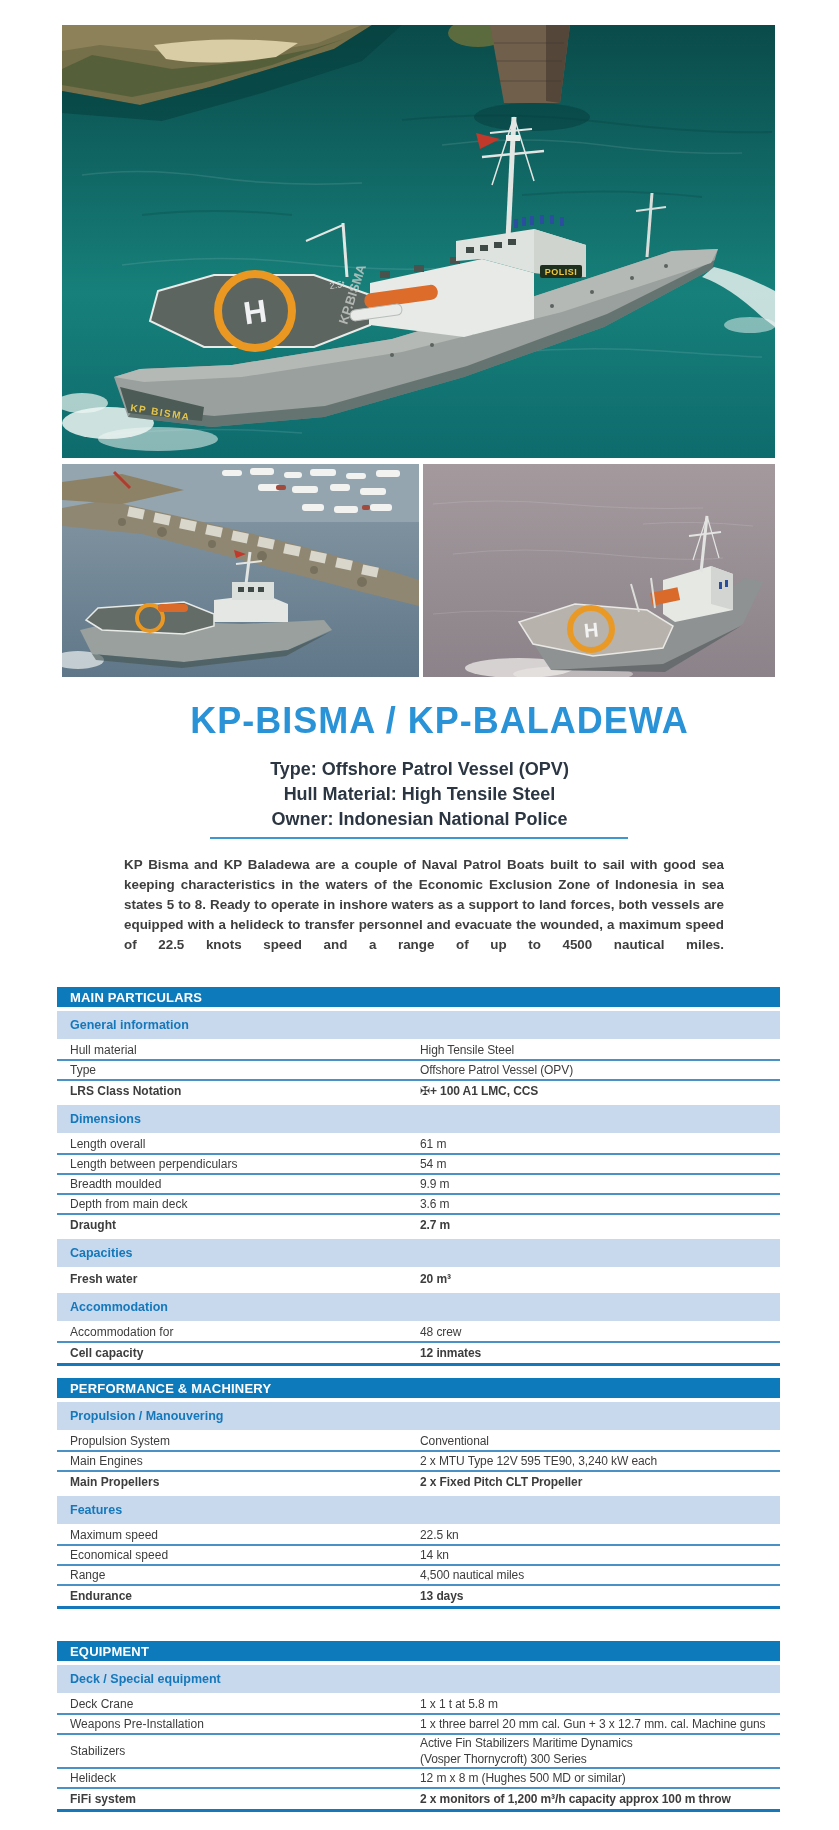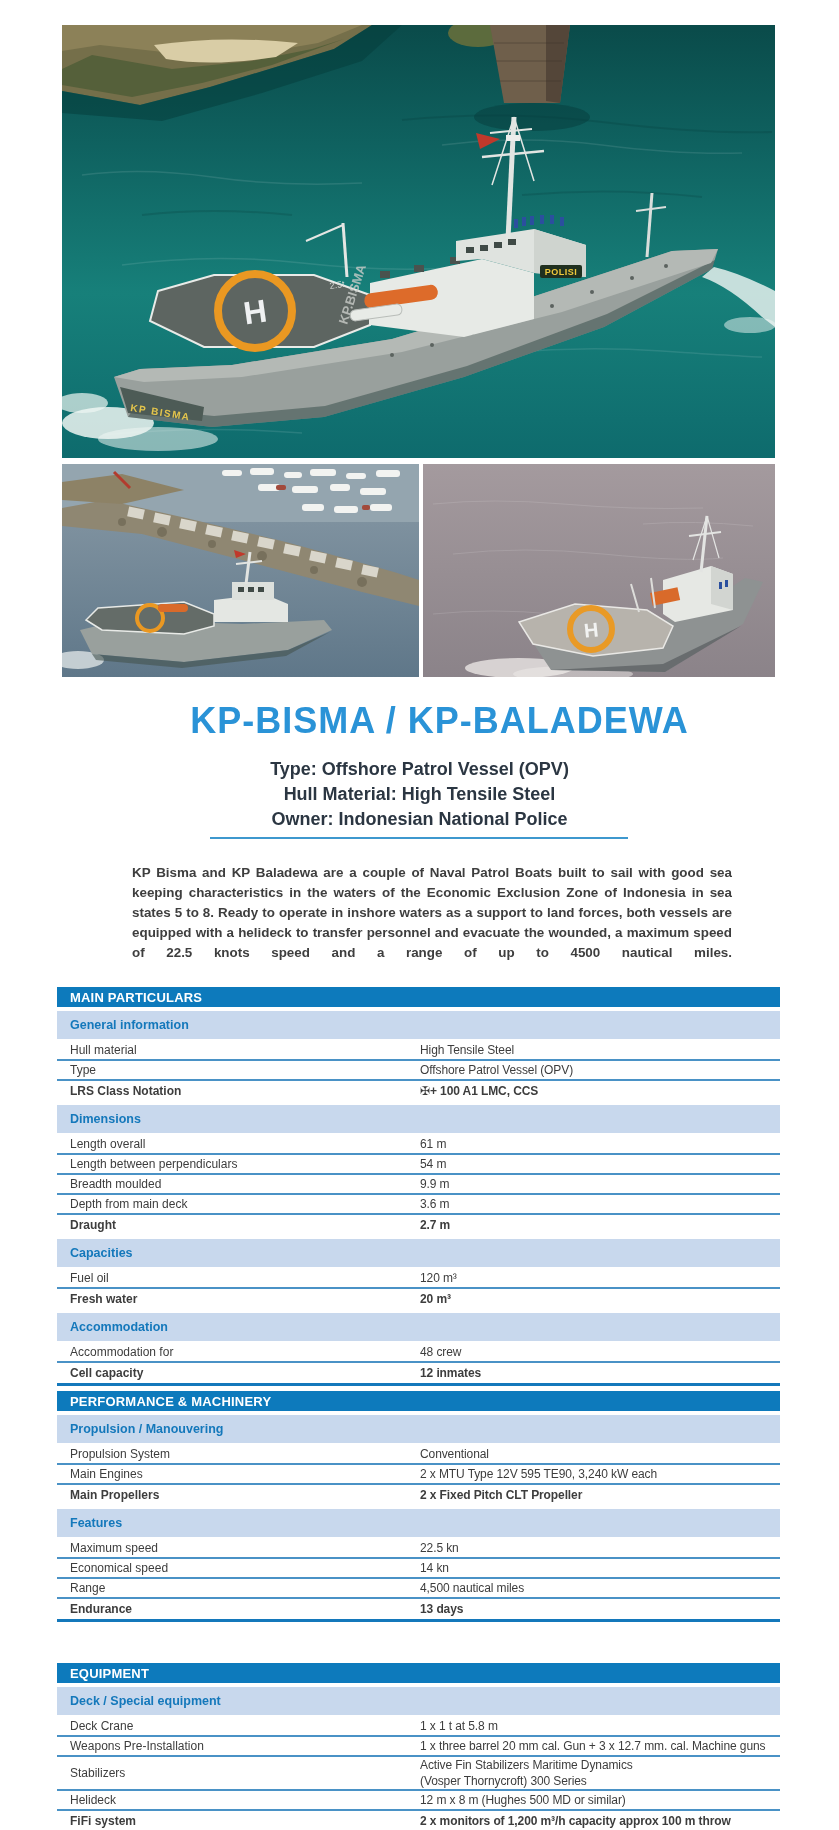--- a/index.html
+++ b/index.html
@@ -13,29 +13,29 @@
   .photo-main{left:62px;top:25px;width:713px;height:433px;}
   .photo-left{left:62px;top:464px;width:357px;height:213px;}
   .photo-right{left:423px;top:464px;width:352px;height:213px;}
 
   
   .title{position:absolute;left:0;top:700px;width:839px;margin:0;text-align:center;
          font-size:36px;font-weight:bold;letter-spacing:1px;color:#2a93d7;padding-left:20px;}
   .subs{position:absolute;left:0;top:757px;width:839px;text-align:center;}
   .sub{font-size:18px;font-weight:bold;color:#2b3642;line-height:25px;}
   .rule{position:absolute;left:210px;top:837px;width:418px;height:2px;background:#3e98ce;}
-  .desc{position:absolute;left:120px;top:851px;width:600px;margin:12px;
+  .desc{position:absolute;left:120px;top:851px;width:600px;margin:4px;
         font-size:13.4px;font-weight:bold;color:#3e3e3e;line-height:20px;
         text-align:justify;text-align-last:justify;}
 
   
   #spec-tables{position:absolute;left:57px;top:987px;width:723px;}
   .spec-table{border-bottom:3px solid #1478bb;}
-  .spec-table + .spec-table{margin-top:5px;}
-  .spec-table:nth-child(3){margin-top:41px;}
+  .spec-table + .spec-table{margin-top:12px;}
+  .spec-table:nth-child(3){margin-top:32px;}
   .tbl-title{height:20px;background:#0d7abc;color:#ffffff;font-weight:bold;font-size:13px;
              letter-spacing:.2px;display:flex;align-items:center;padding-left:13px;box-sizing:border-box;}
   .tbl-section{height:28px;background:#c8d8ed;color:#1478bb;font-weight:bold;font-size:12.5px;
                display:flex;align-items:center;padding-left:13px;box-sizing:border-box;
                margin-top:4px;margin-bottom:2px;}
   .tbl-row{display:flex;align-items:center;min-height:20px;box-sizing:border-box;
            border-bottom:2px solid #4a92c6;font-size:12px;color:#3d3d3d;background:#ffffff;}
   .tbl-row.last{border-bottom:none;font-weight:bold;}
   .cell-label{width:363px;padding-left:13px;box-sizing:border-box;flex:none;}
   .cell-value{flex:1;letter-spacing:-0.1px;}
@@ -358,26 +358,20 @@
             <div>3.6 m</div>
           </div>
         </div>
         <div class="tbl-row last">
           <div class="cell-label">Draught</div>
           <div class="cell-value">
             <div>2.7 m</div>
           </div>
         </div>
         <div class="tbl-section">Capacities</div>
-        <div class="tbl-row">
-          <div class="cell-label">Fuel oil</div>
-          <div class="cell-value">
-            <div>120 m³</div>
-          </div>
-        </div>
         <div class="tbl-row last">
           <div class="cell-label">Fresh water</div>
           <div class="cell-value">
             <div>20 m³</div>
           </div>
         </div>
         <div class="tbl-section">Accommodation</div>
         <div class="tbl-row">
           <div class="cell-label">Accommodation for</div>
           <div class="cell-value">

